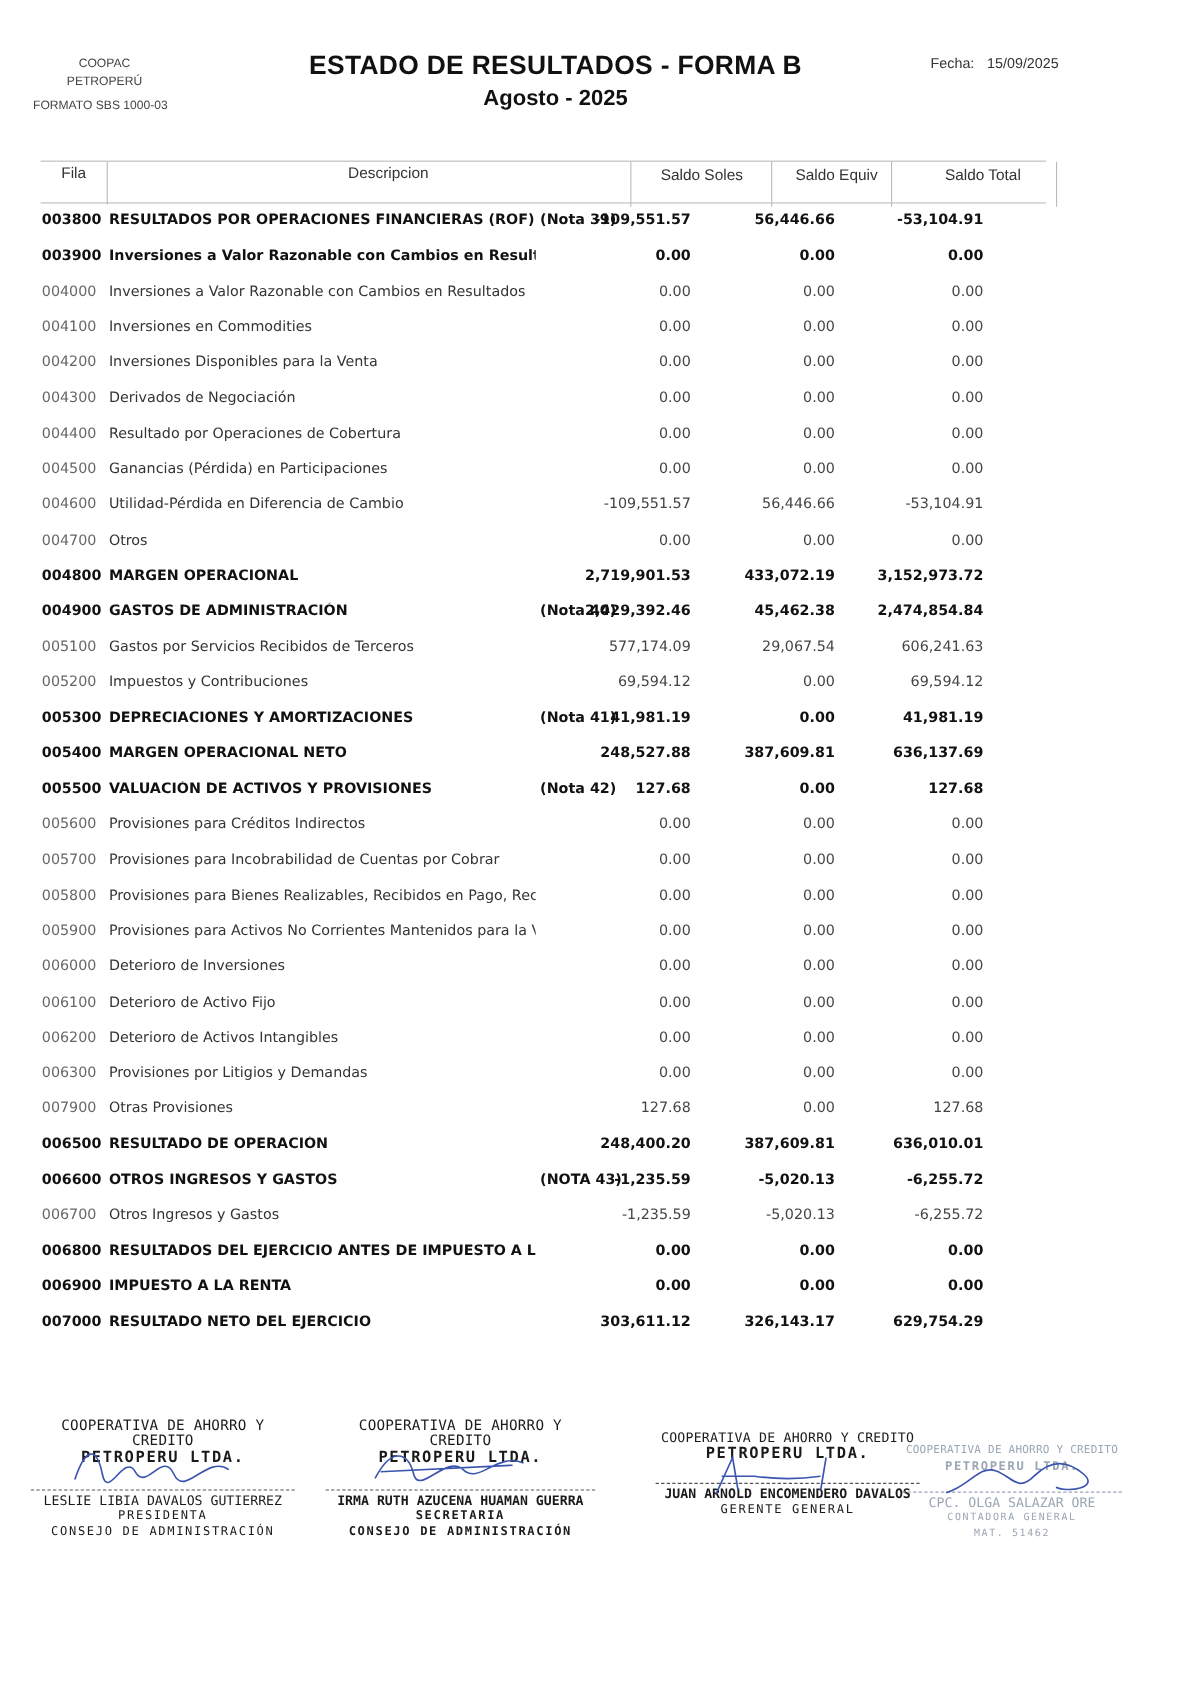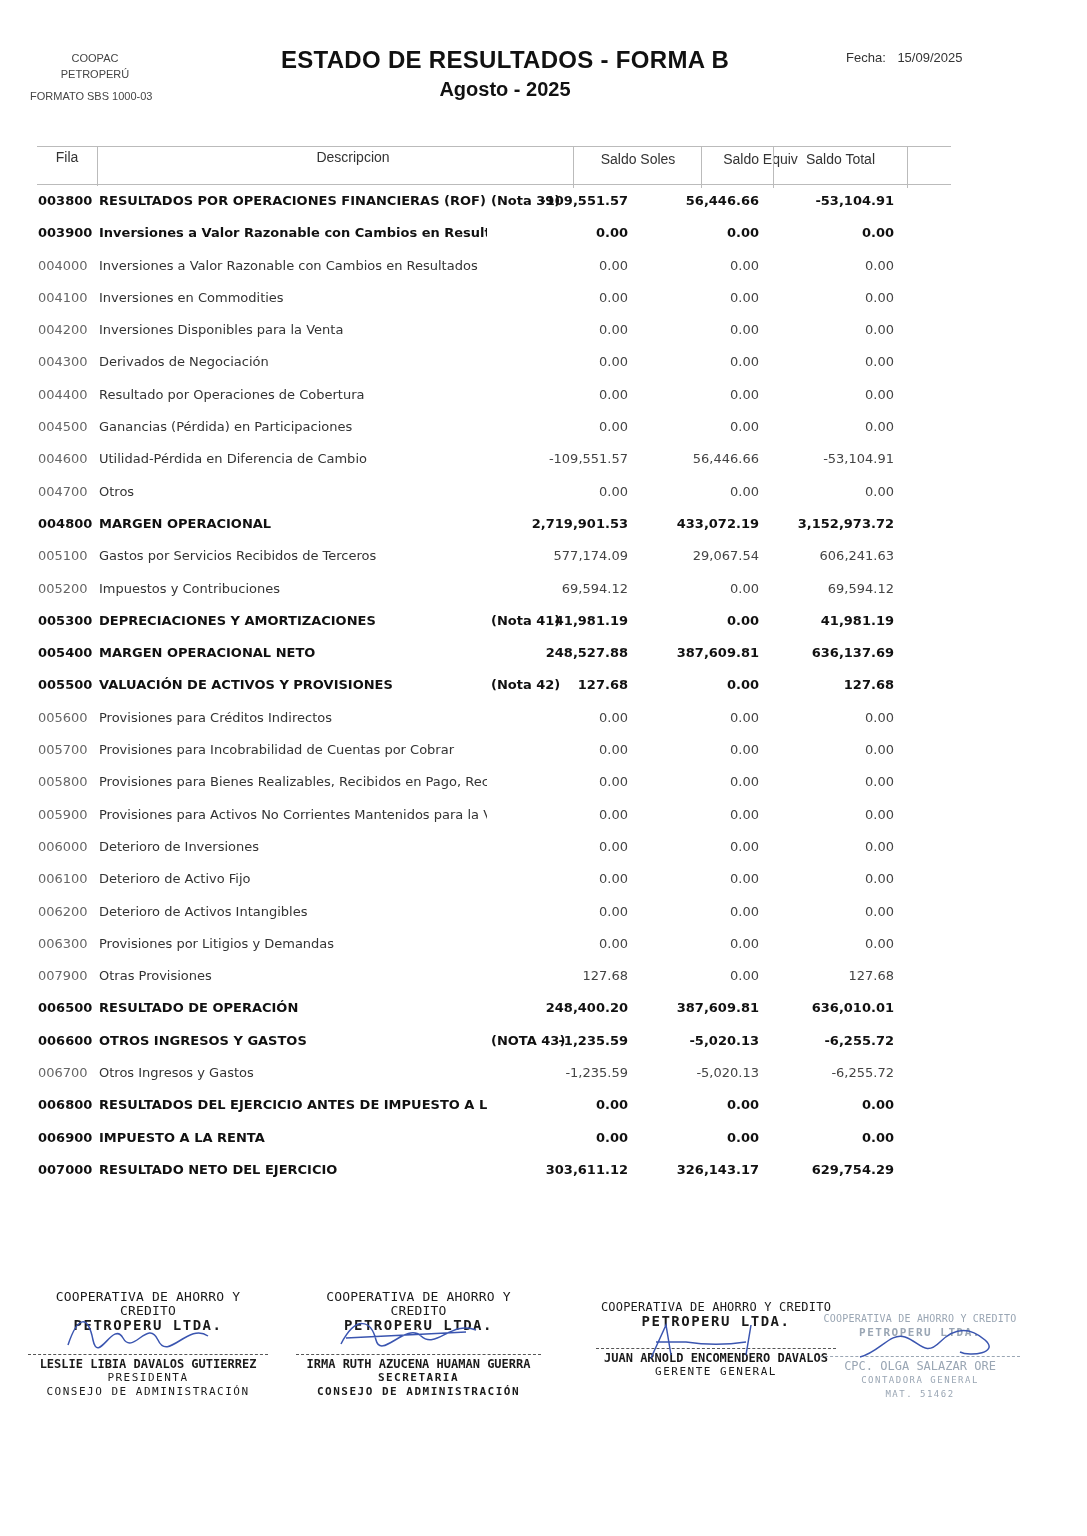--- a/index.html
+++ b/index.html
@@ -11,21 +11,21 @@
   .title .t2 { font-size: 20px; margin-top: 4px; }
   .fecha { position: absolute; left: 834px; top: 50px; font-family: "Liberation Sans", sans-serif; font-size: 13px; color: #333; margin-left: 12px; }
   .fecha span + span { margin-left: 8px; }
 
   .thead { position: absolute; top: 146px; left: 37px; width: 914px; height: 37px; border-top: 1px solid #bbb; border-bottom: 1px solid #bbb; font-family: "Liberation Sans", sans-serif; font-size: 14px; color: #333; }
   .thead div { position: absolute; top: 0; height: 37px; }
   .h-fila { left: 0; width: 60px; text-align: center; padding-top: 2px; }
   .h-desc { left: 60px; width: 476px; border-left: 1px solid #bbb; text-align: center; padding-top: 2px; padding-left: 17px; }
   .h-soles { left: 536px; width: 128px; border-left: 1px solid #bbb; text-align: center; padding-top: 4px; }
   .h-equiv { left: 664px; width: 117px; border-left: 1px solid #bbb; text-align: center; padding-top: 4px; }
-  .h-total { left: 736px; width: 133px; border-left: 1px solid #bbb; border-right: 1px solid #bbb; text-align: center; padding-top: 4px; }
+  .h-total { left: 773px; width: 133px; border-left: 1px solid #bbb; border-right: 1px solid #bbb; text-align: center; padding-top: 4px; padding-left: 16px; }
 
   .rows { position: absolute; top: 186px; left: 0; width: 1033px; }
   .row { position: relative; height: 32.3px; font-size: 13px; }
   .row span { position: absolute; top: 7px; white-space: nowrap; }
   .row .code { left: 38px; color: #666; }
   .row .desc { left: 99px; width: 388px; overflow: hidden; color: #333; }
   .row .nota { left: 491px; color: #222; }
   .row .v1 { right: 405px; text-align: right; color: #444; }
   .row .v2 { right: 274px; text-align: right; color: #444; }
   .row .v3 { right: 139px; text-align: right; color: #444; }
@@ -148,20 +148,28 @@
       <span class="v3">0.00</span>
     </div>
     <div class="row b">
       <span class="code">004800</span>
       <span class="desc">MARGEN OPERACIONAL</span>
       <span class="nota"></span>
       <span class="v1">2,719,901.53</span>
       <span class="v2">433,072.19</span>
       <span class="v3">3,152,973.72</span>
     </div>
+    <div class="row b">
+      <span class="code">004900</span>
+      <span class="desc">GASTOS DE  ADMINISTRACIÓN</span>
+      <span class="nota">(Nota  40)</span>
+      <span class="v1">2,429,392.46</span>
+      <span class="v2">45,462.38</span>
+      <span class="v3">2,474,854.84</span>
+    </div>
     <div class="row">
       <span class="code">005100</span>
       <span class="desc">Gastos por Servicios Recibidos de Terceros</span>
       <span class="nota"></span>
       <span class="v1">577,174.09</span>
       <span class="v2">29,067.54</span>
       <span class="v3">606,241.63</span>
     </div>
     <div class="row">
       <span class="code">005200</span>
@@ -317,21 +325,21 @@
     </div>
   </div>
 
 <div class="sig" style="left:28px; top:1290px; width:240px;">
   <div class="coop ink">COOPERATIVA DE AHORRO Y CREDITO</div>
   <div class="ltd ink">PETROPERU LTDA.</div>
   <svg class="scribble" viewBox="0 0 160 40">
       <path d="M10 35 C20 5, 30 5, 35 30 S55 10, 65 28 S90 8, 100 30 S130 12, 150 26" stroke="#3a55b0" stroke-width="1.5" fill="none"></path>
     </svg>
   <div class="line"></div>
-  <div class="name ink" style="font-weight:bold;">LESLIE LIBIA DAVALOS GUTIERREZ</div>
+  <div class="name ink" style="font-weight:normal;">LESLIE LIBIA DAVALOS GUTIERREZ</div>
   <div class="role ink">PRESIDENTA</div>
   <div class="role ink">CONSEJO DE ADMINISTRACIÓN</div>
 </div>
 
 <div class="sig" style="left:296px; top:1290px; width:245px;">
   <div class="coop ink">COOPERATIVA DE AHORRO Y CREDITO</div>
   <div class="ltd ink">PETROPERU LTDA.</div>
   <svg class="scribble" viewBox="0 0 160 40">
       <path d="M15 34 C30 5, 45 10, 50 30 S80 12, 95 26 S125 10, 150 20 M20 28 L140 22" stroke="#3a55b0" stroke-width="1.5" fill="none"></path>
     </svg>

